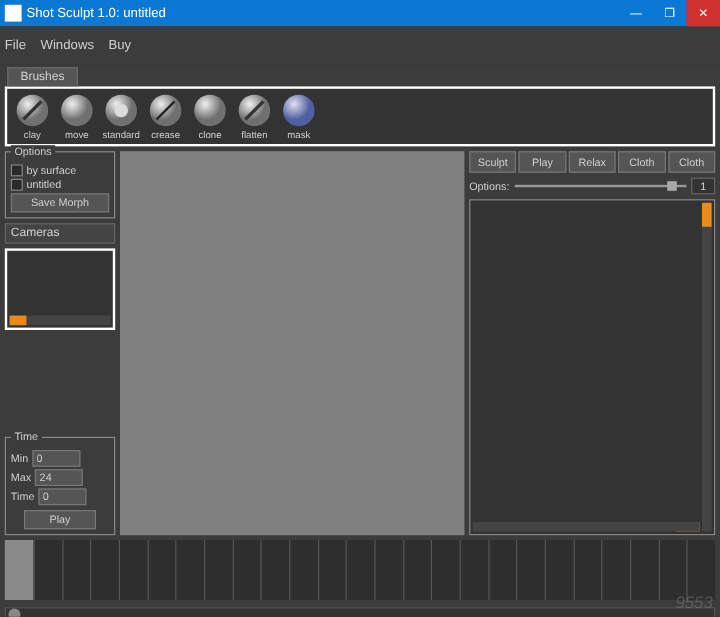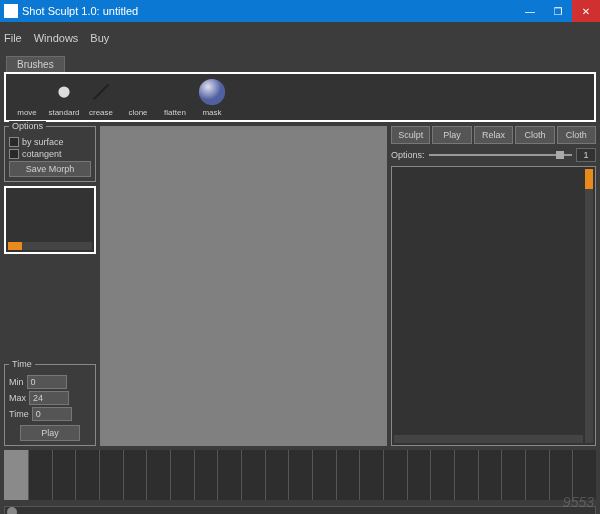--- a/index.html
+++ b/index.html
@@ -85,20 +85,33 @@
   <span>Buy</span>
 </div>
 
 <div class="body-area">
   <div class="tab">Brushes</div>
   
   
   <div class="brush-panel">
     <div class="brush">
       <svg class="brush-icon" viewBox="0 0 32 32">
+        <defs>
+            <radialGradient id="g1" cx="35%" cy="30%">
+              <stop offset="0%" stop-color="#f0f0f0"></stop>
+              <stop offset="100%" stop-color="#707070"></stop>
+            </radialGradient>
+          </defs>
+        <circle cx="16" cy="16" r="14" fill="url(#g1)"></circle>
+          <line x1="8" y1="24" x2="24" y2="8" stroke="#333" stroke-width="3"></line>
+      </svg>
+      <span class="brush-label">clay</span>
+    </div>
+    <div class="brush">
+      <svg class="brush-icon" viewBox="0 0 32 32">
         <circle cx="16" cy="16" r="14" fill="url(#g1)"></circle>
       </svg>
       <span class="brush-label">move</span>
     </div>
     <div class="brush">
       <svg class="brush-icon" viewBox="0 0 32 32">
         <circle cx="16" cy="16" r="14" fill="url(#g1)"></circle>
           <circle cx="16" cy="16" r="6" fill="#ddd"></circle>
       </svg>
       <span class="brush-label">standard</span>
@@ -142,25 +155,26 @@
 
     <div class="left-col">
       <div class="group">
         <div class="group-label">Options</div>
         <div class="chk-row">
             <div class="chk"></div>
             <span>by surface</span>
           </div>
         <div class="chk-row">
             <div class="chk"></div>
-            <span>cotangent</span>
+            <span>untitled</span>
           </div>
         <div class="sm-btn">Save Morph</div>
       </div>
 
+      <div class="cameras">Cameras</div>
       <div class="cameras-list"></div>
 
       <div style="flex:1"></div>
 
       <div class="group time-group">
         <div class="group-label">Time</div>
         <div class="time-row">
             <span>Min</span>
             <input value="0" style="">
           </div>

